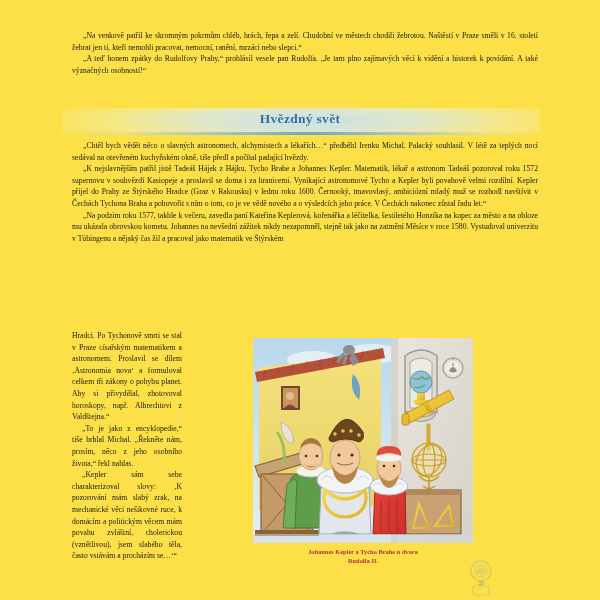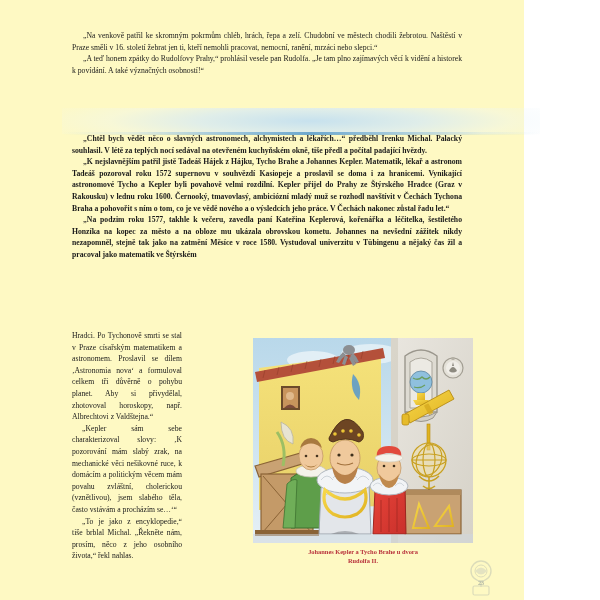--- a/index.html
+++ b/index.html
@@ -8,23 +8,23 @@
   }
   body {
     width: 600px;
     height: 600px;
     background: #ffffff;
     font-family: "Liberation Serif", "DejaVu Serif", serif;
     overflow: hidden;
   }
   .page {
     position: relative;
-    width: 524px;
+    width: 600px;
     height: 600px;
-    background: #fef9c3;
+    background: #fde047;
     box-sizing: border-box;
   }
   .text-block {
     position: absolute;
     left: 72px;
     right: 62px;
     font-size: 7.7px;
     line-height: 11.6px;
     color: #1a1a1a;
     text-align: justify;
@@ -72,21 +72,21 @@
     right: 0;
     top: 111px;
     text-align: center;
     font-size: 13.5px;
     font-weight: bold;
     letter-spacing: 0.3px;
     color: #2e6f9e;
     text-shadow: 0 0 1px rgba(255,255,255,0.9);
   }
 
-  .body-text-1 { top: 133px; font-weight: bold; }
+  .body-text-1 { top: 140px; }
 
   
   .narrow-col {
     position: absolute;
     left: 72px;
     top: 330px;
     width: 110px;
     font-size: 7.7px;
     line-height: 11.6px;
     color: #1a1a1a;
@@ -146,31 +146,32 @@
 
 <div class="page">
 
   <div class="text-block top-text">
     <p>„Na venkově patřil ke skromným pokrmům chléb, hrách, řepa a zelí. Chudobní ve městech chodili žebrotou. Naštěstí v Praze směli v 16. století žebrat jen ti, kteří nemohli pracovat, nemocní, ranění, mrzáci nebo slepci.“</p>
     <p>„A teď honem zpátky do Rudolfovy Prahy,“ prohlásil vesele pan Rudolfa. „Je tam plno zajímavých věcí k vidění a historek k povídání. A také význačných osobností!“</p>
   </div>
 
   <div class="heading-band"></div>
   <div class="heading-underline"></div>
+  <div class="heading-title">Hvězdný svět</div>
 
   <div class="text-block body-text-1">
     <p>„Chtěl bych vědět něco o slavných astronomech, alchymistech a lékařích…“ předběhl Irenku Michal. Palacký souhlasil. V létě za teplých nocí sedával na otevřeném kuchyňském okně, tiše předl a počítal padající hvězdy.</p>
     <p>„K nejslavnějším patřil jistě Tadeáš Hájek z Hájku, Tycho Brahe a Johannes Kepler. Matematik, lékař a astronom Tadeáš pozoroval roku 1572 supernovu v souhvězdí Kasiopeje a proslavil se doma i za hranicemi. Vynikající astronomové Tycho a Kepler byli povahově velmi rozdílní. Kepler přijel do Prahy ze Štýrského Hradce (Graz v Rakousku) v lednu roku 1600. Černooký, tmavovlasý, ambiciózní mladý muž se rozhodl navštívit v Čechách Tychona Braha a pohovořit s ním o tom, co je ve vědě nového a o výsledcích jeho práce. V Čechách nakonec zůstal řadu let.“</p>
     <p>„Na podzim roku 1577, takhle k večeru, zavedla paní Kateřina Keplerová, kořenářka a léčitelka, šestiletého Honzíka na kopec za město a na obloze mu ukázala obrovskou kometu. Johannes na nevšední zážitek nikdy nezapomněl, stejně tak jako na zatmění Měsíce v roce 1580. Vystudoval univerzitu v Tübingenu a nějaký čas žil a pracoval jako matematik ve Štýrském</p>
   </div>
 
   <div class="narrow-col">
-    <p class="cont">Hradci. Po Tychonově smrti se stal v Praze císařským matematikem a astronomem. Proslavil se dílem ‚Astronomia nova‘ a formuloval celkem tři důvěrně o pohybu planet. Aby si přivydělal, zhotovoval horoskopy, např. Albrechtovi z Valdštejna.“</p>
+    <p class="cont">Hradci. Po Tychonově smrti se stal v Praze císařským matematikem a astronomem. Proslavil se dílem ‚Astronomia nova‘ a formuloval celkem tři zákony o pohybu planet. Aby si přivydělal, zhotovoval horoskopy, např. Albrechtovi z Valdštejna.“</p>
+    <p>„To je jako z encyklopedie,“ tiše brblal Michal. „Řekněte nám, prosím, něco z jeho osobního života,“ řekl nahlas.</p>
     <p>„Kepler sám sebe charakterizoval slovy: ‚K pozorování mám slabý zrak, na mechanické věci nešikovné ruce, k domácím a politickým věcem mám povahu zvláštní, cholerickou (vznětlivou), jsem slabého těla, často vstávám a procházím se…‘“</p>
-    <p>„To je jako z encyklopedie,“ tiše brblal Michal. „Řekněte nám, prosím, něco z jeho osobního života,“ řekl nahlas.</p>
   </div>
 
   <div class="illustration">
     <svg class="illus-svg" viewBox="0 0 220 205" xmlns="http://www.w3.org/2000/svg">
       <defs>
         <linearGradient id="sky" x1="0" y1="0" x2="0" y2="1">
           <stop offset="0%" stop-color="#b9d8ea"></stop>
           <stop offset="60%" stop-color="#d2e6f1"></stop>
           <stop offset="100%" stop-color="#e6f0f6"></stop>
         </linearGradient>

